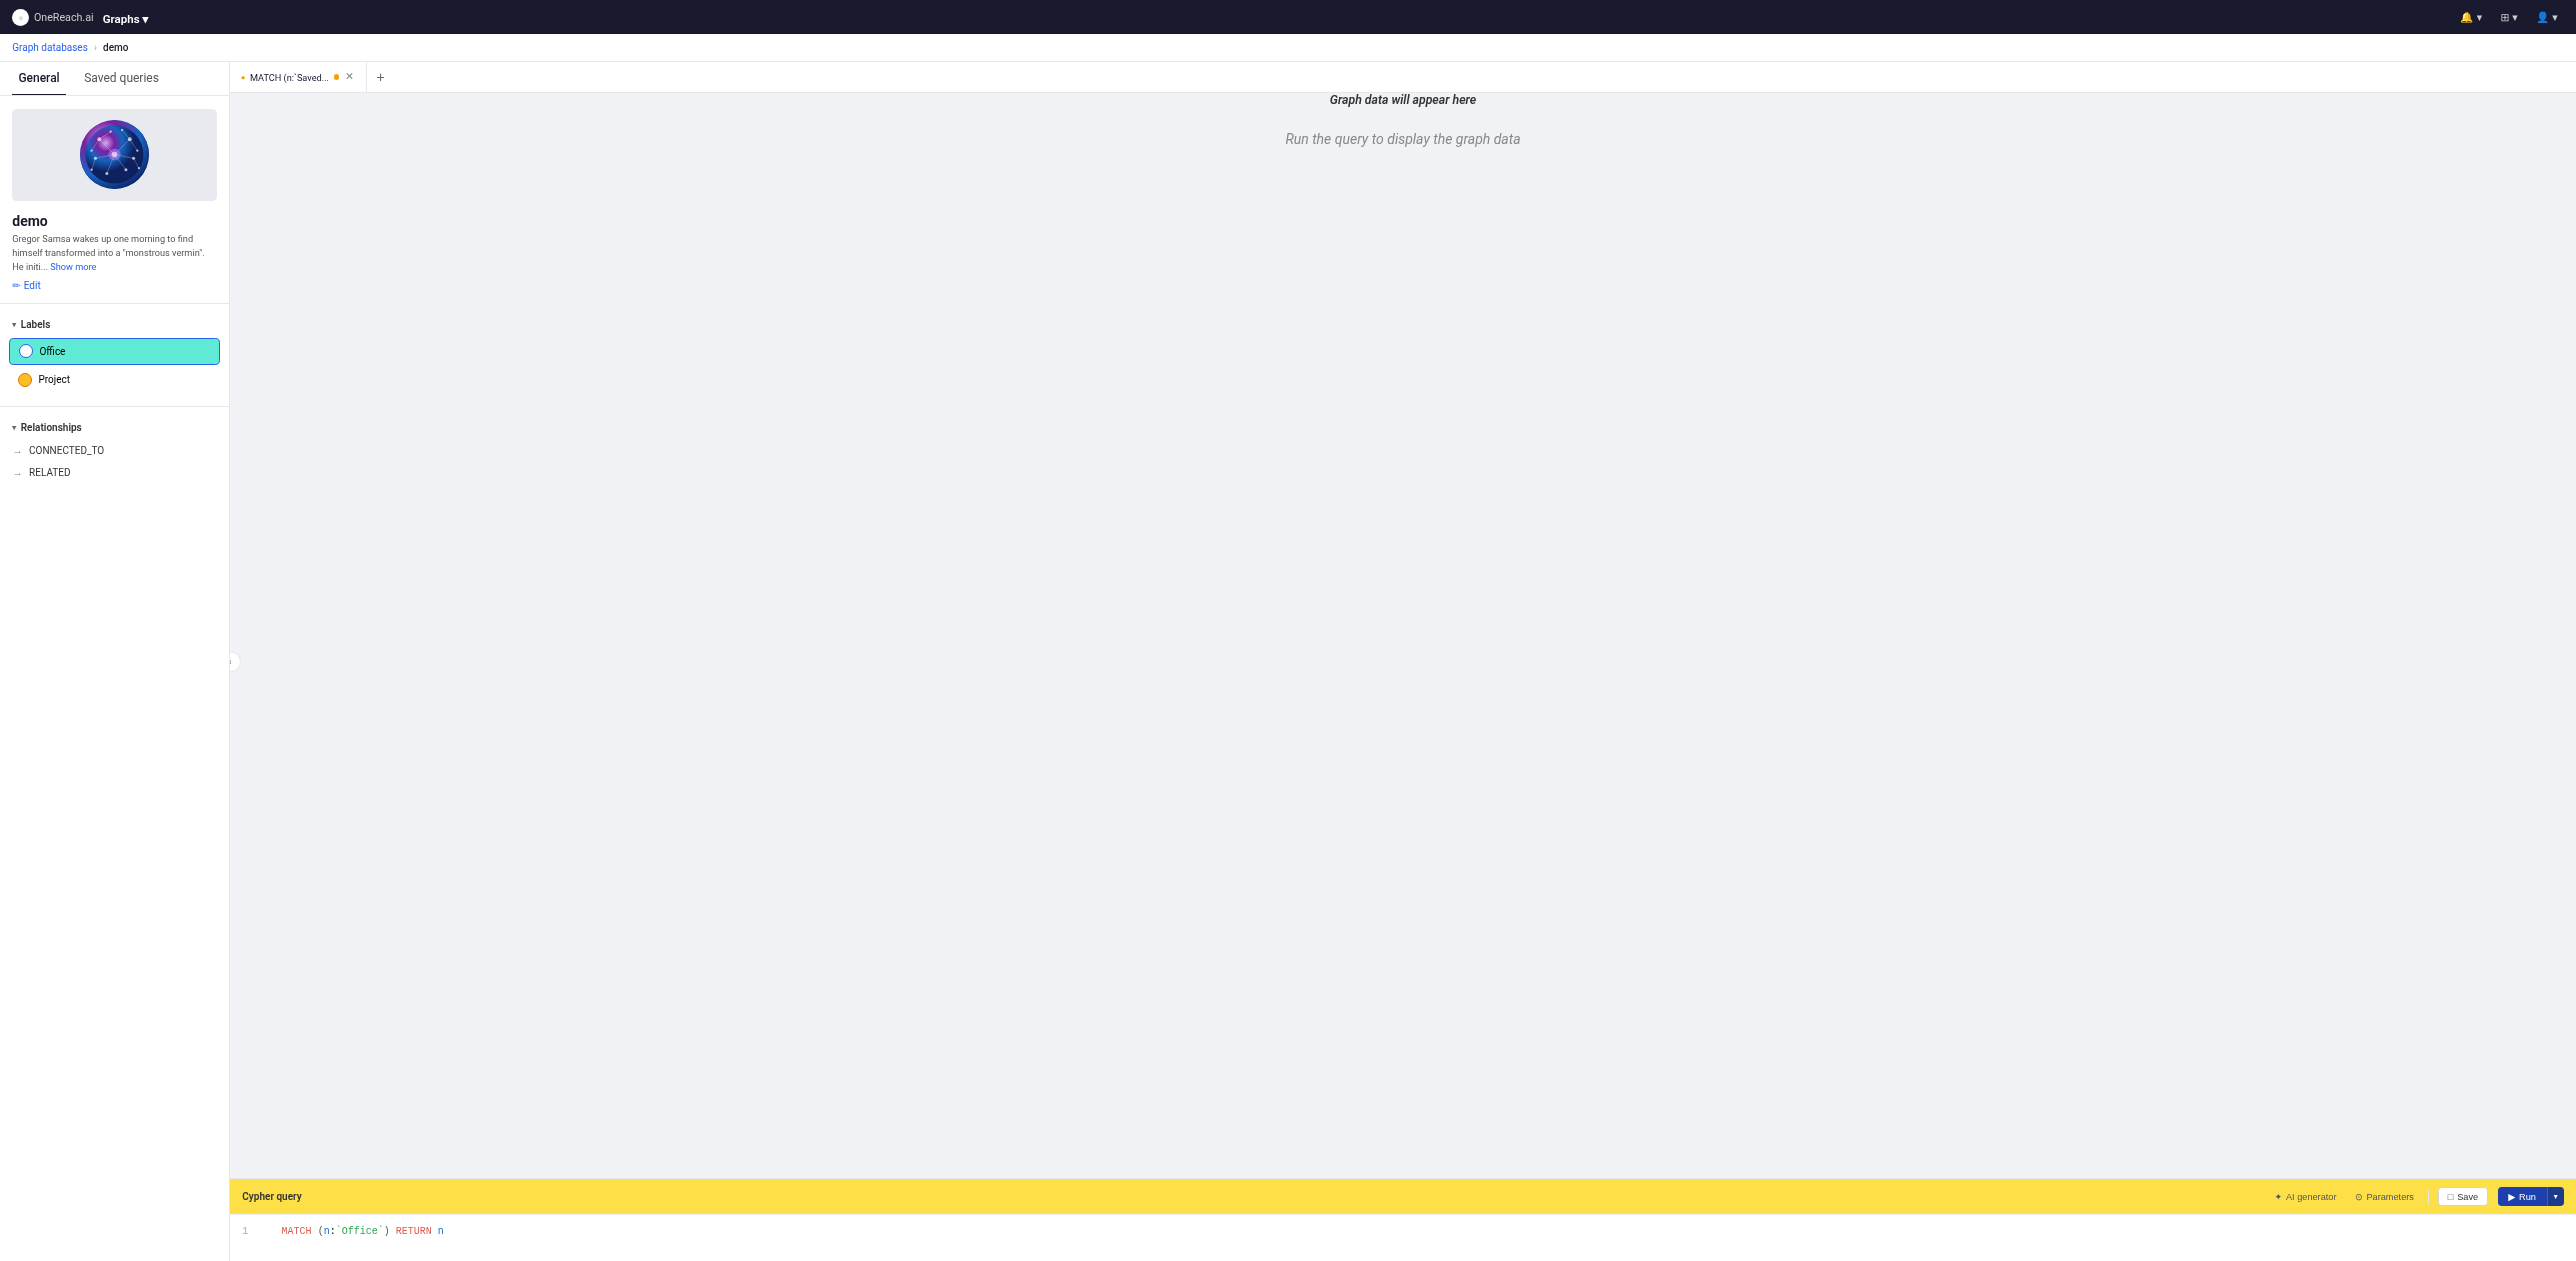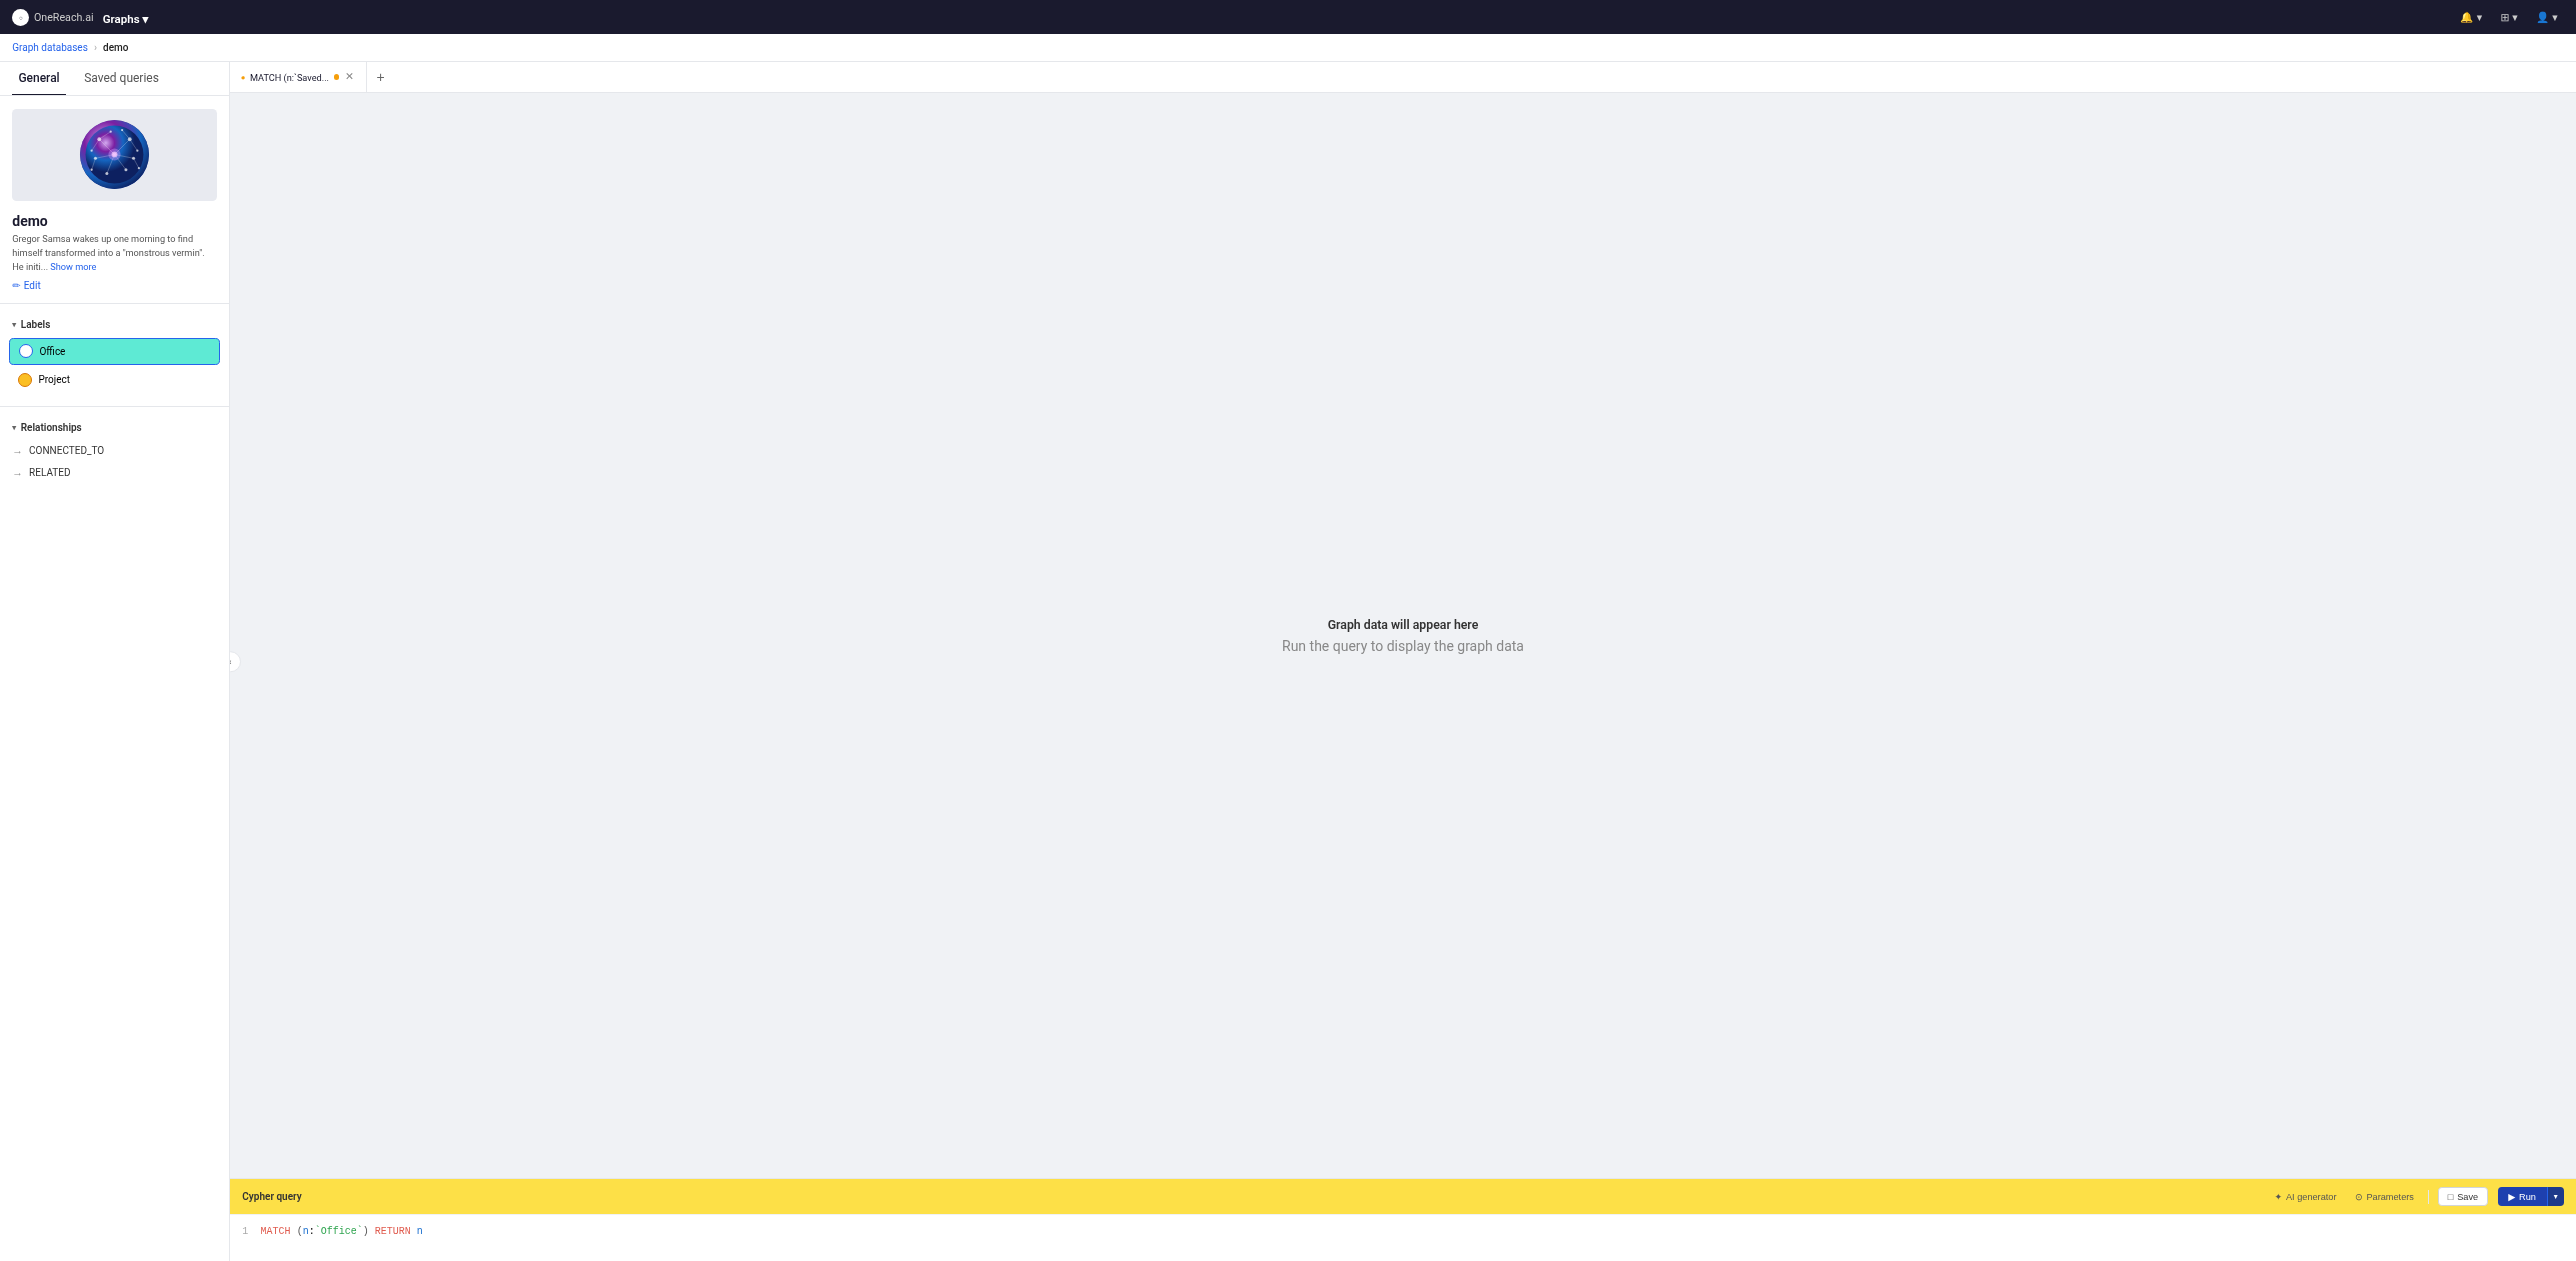--- a/index.html
+++ b/index.html
@@ -255,23 +255,23 @@
       font-size: 9.2px;
       color: #555;
     }
 
     
     .graph-area {
       flex: 1;
       background: #f0f2f5;
       display: flex;
       align-items: center;
-      justify-content: center;
       flex-direction: column;
-      gap: 6px;
+      gap: 24px;
+      font-style: italic;
     }
     .graph-empty-title {
       font-size: 12.3px;
       font-weight: 600;
       color: #333;
     }
     .graph-empty-sub {
       font-size: 14px;
       color: #888;
     }
@@ -354,21 +354,21 @@
     
     .cypher-editor {
       padding: 9.2px 12.3px;
       font-family: 'Courier New', monospace;
       font-size: 10px;
       line-height: 1.6;
       background: #fff;
       min-height: 46px;
     }
     .line-num { color: #aaa; margin-right: 12.3px; user-select: none; }
-    .kw-match { color: #e05c4f; }
+    .kw-match { color: #e05c4f; margin-left: 21px; }
     .kw-return { color: #e05c4f; }
     .kw-label { color: #2da44e; }
     .kw-var { color: #1a6fcf; }
     .kw-paren { color: #555; }
   </style>
 </head>
 <body>
 
 <nav class="top-nav">
   <div class="top-nav-left">

